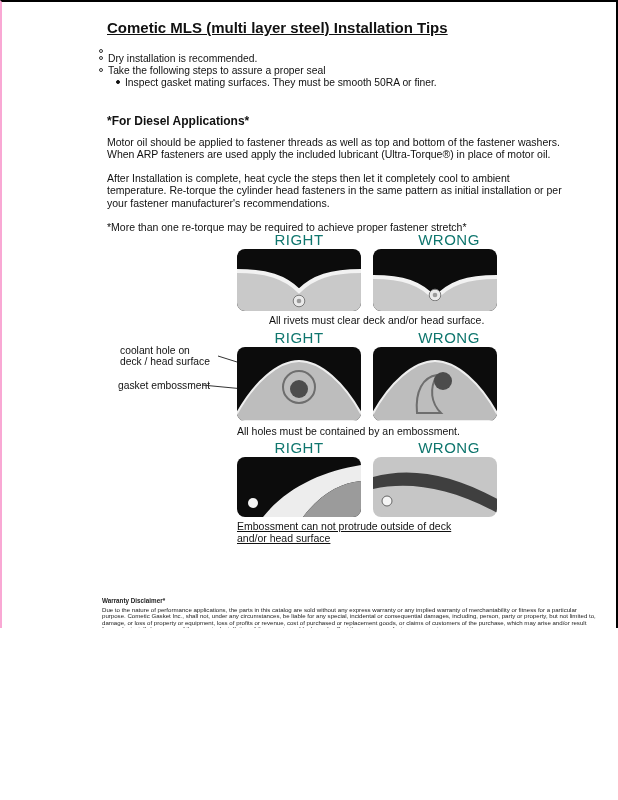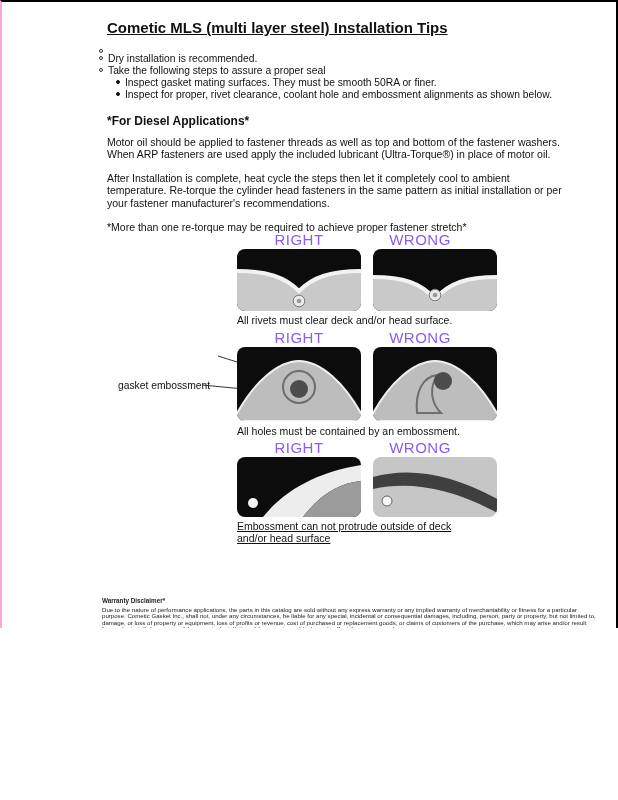--- a/index.html
+++ b/index.html
@@ -21,27 +21,27 @@
   .tip.sub .marker { background:#111; border-color:#111; margin-left:17px; }
 
   .diesel { position:absolute; top:113px; left:105px; width:462px; font-size:10.5px; line-height:12.6px; }
   .diesel-heading { font-size:12px; font-weight:bold; margin-bottom:8px; }
   .diesel p { margin-bottom:11px; }
 
   .dia-row { position:absolute; left:0; width:618px; }
   .row1 { top:229px; height:100px; }
   .row2 { top:327px; height:112px; }
   .row3 { top:437px; height:112px; }
-  .dia-header { position:absolute; top:0; width:124px; text-align:center; font-size:15px; letter-spacing:.5px; color:#8b5cf6; }
-  .hdr-right { left:235px; } .hdr-wrong { left:356px; }
+  .dia-header { position:absolute; top:0; width:124px; text-align:center; font-size:15px; letter-spacing:.5px; color:#0f766e; }
+  .hdr-right { left:235px; } .hdr-wrong { left:385px; }
   .dia-panel { position:absolute; top:18px; width:124px; }
   .panel-right { left:235px; } .panel-wrong { left:371px; }
   .dia-panel svg { display:block; width:124px; }
   .dia-caption { position:absolute; left:235px; font-size:10.5px; line-height:11.5px; white-space:pre-line; }
-  .row1 .dia-caption { top:84px; }
+  .row1 .dia-caption { top:84px;margin-left:32px; }
   .row2 .dia-caption { top:97px; }
   .row3 .dia-caption { top:82px;text-decoration:underline; }
   .callout { position:absolute; font-size:10.3px; line-height:11px; white-space:pre-line; color:#111; }
   .callout-1 { left:118px; top:16px; }
   .callout-2 { left:116px; top:51px; }
   .callout-lines { position:absolute; left:0; top:0; pointer-events:none; }
 
   .legal { position:absolute; top:596px; left:100px; width:494px; font-size:6.1px; line-height:6.6px; color:#222; }
   .legal .legal-heading { font-weight:bold; font-size:6.3px; margin-bottom:2px; }
   .legal p { margin-bottom:5px; white-space:pre-line; }
@@ -64,24 +64,20 @@
       <span>Dry installation is recommended.</span>
     </li>
     <li class="tip">
       <span class="marker"></span>
       <span>Take the following steps to assure a proper seal</span>
     </li>
     <li class="tip sub">
       <span class="marker"></span>
       <span>Inspect gasket mating surfaces.  They must be smooth 50RA or finer.</span>
     </li>
-    <li class="tip sub">
-      <span class="marker"></span>
-      <span>Inspect for proper, rivet clearance, coolant hole and embossment alignments as shown below.</span>
-    </li>
   </ul>
 
   <div class="diesel">
     <div class="diesel-heading">*For Diesel Applications*</div>
     <p>Motor oil should be applied to fastener threads as well as top and bottom of the fastener washers. When ARP fasteners are used apply the included lubricant (Ultra-Torque®) in place of motor oil.</p>
     <p>After Installation is complete, heat cycle the steps then let it completely cool to ambient temperature. Re-torque the cylinder head fasteners in the same pattern as initial installation or per your fastener manufacturer's recommendations.</p>
     <p>*More than one re-torque may be required to achieve proper fastener stretch*</p>
   </div>
 
   <div class="dia-row row1">
@@ -118,20 +114,22 @@
           <circle cx="62" cy="46" r="2.3" fill="#9a9a9a"></circle>
         </g>
       </svg>
     </div>
     <div class="dia-caption">All rivets must clear deck and/or head surface.</div>
   </div>
 
   <div class="dia-row row2">
     <div class="dia-header hdr-right">RIGHT</div>
     <div class="dia-header hdr-wrong">WRONG</div>
+    <div class="callout callout-1">coolant hole on
+deck / head surface</div>
     <div class="callout callout-2">gasket embossment</div>
     <svg class="callout-lines" width="618" height="112">
       <line x1="216" y1="27" x2="289" y2="50" stroke="#333" stroke-width="1"></line>
       <line x1="200" y1="56" x2="284" y2="64" stroke="#333" stroke-width="1"></line>
     </svg>
     <div class="dia-panel panel-right">
       <svg viewBox="0 0 124 74" height="74">
         <defs>
             <clipPath id="c2r">
               <rect width="124" height="74" rx="8"></rect>

